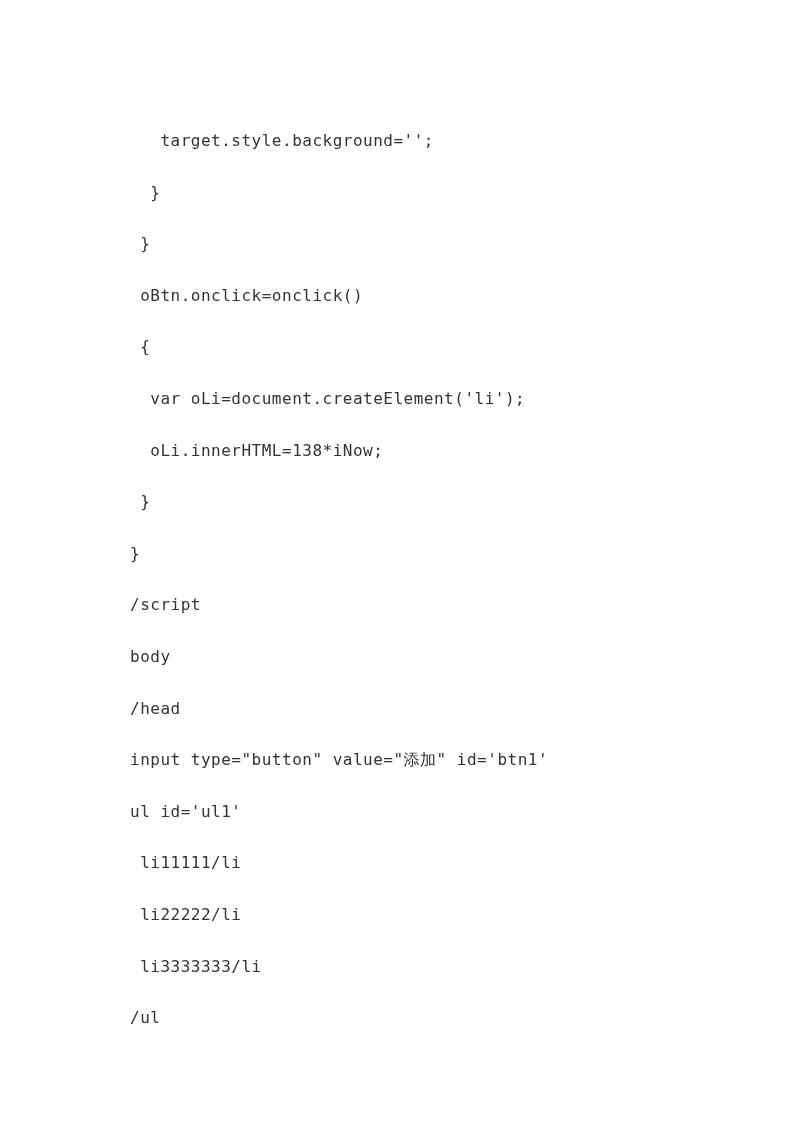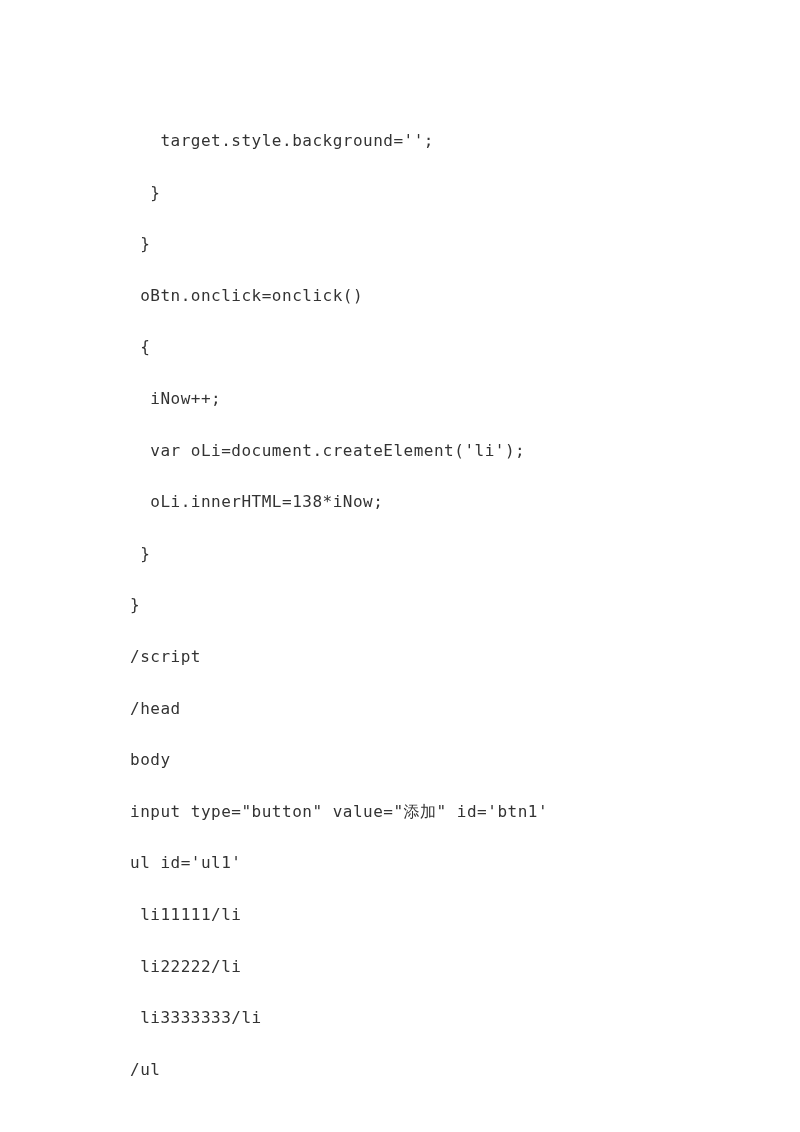--- a/index.html
+++ b/index.html
@@ -24,27 +24,26 @@
   </style>
 </head>
 <body>
 
 <div>
   <div class="code-line">   target.style.background='';</div>
   <div class="code-line">  }</div>
   <div class="code-line"> }</div>
   <div class="code-line"> oBtn.onclick=onclick()</div>
   <div class="code-line"> {</div>
-  <div class="code-line">  iNow++;</div>
   <div class="code-line">  var oLi=document.createElement('li');</div>
   <div class="code-line">  oLi.innerHTML=138*iNow;</div>
   <div class="code-line"> }</div>
   <div class="code-line">}</div>
   <div class="code-line">/script</div>
+  <div class="code-line">body</div>
   <div class="code-line">/head</div>
-  <div class="code-line">body</div>
   <div class="code-line">input type="button" value="添加" id='btn1'</div>
   <div class="code-line">ul id='ul1'</div>
   <div class="code-line"> li11111/li</div>
   <div class="code-line"> li22222/li</div>
   <div class="code-line"> li3333333/li</div>
   <div class="code-line">/ul</div>
 </div>
 
 </body></html>

